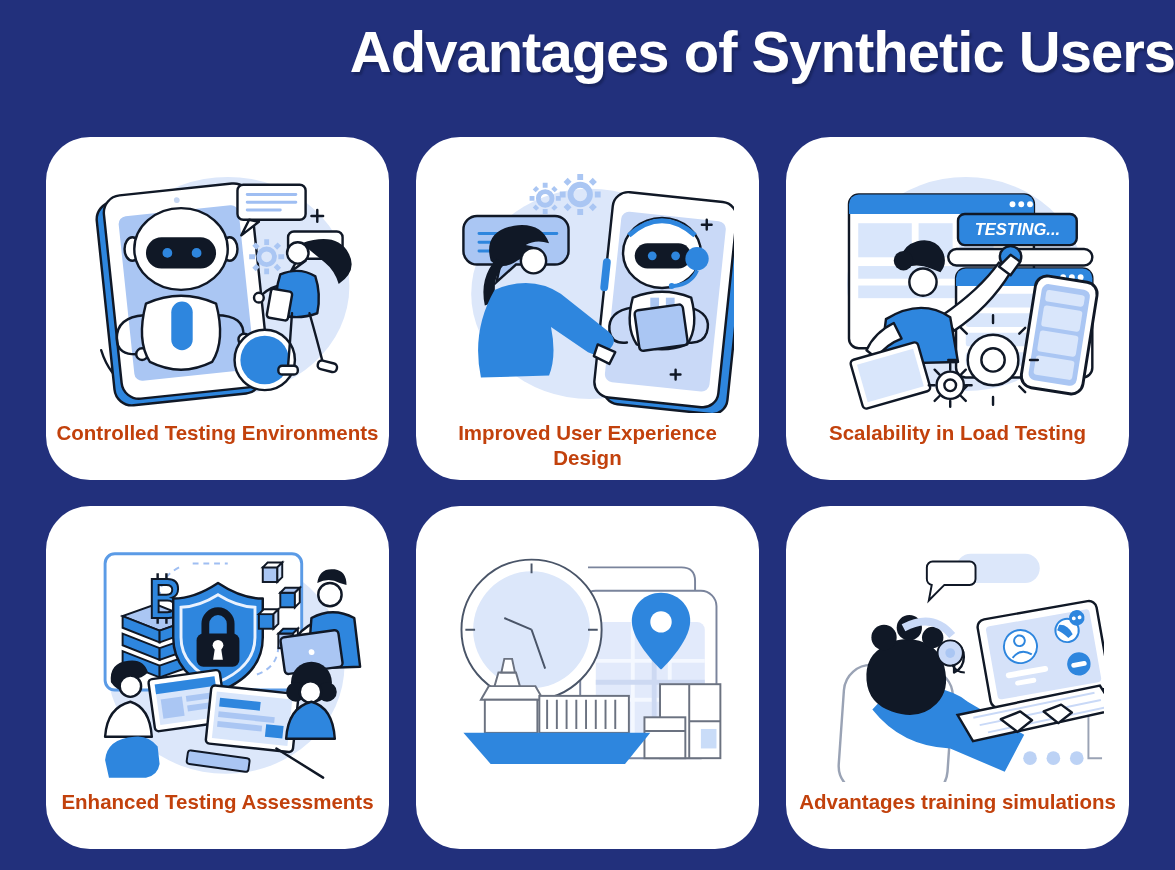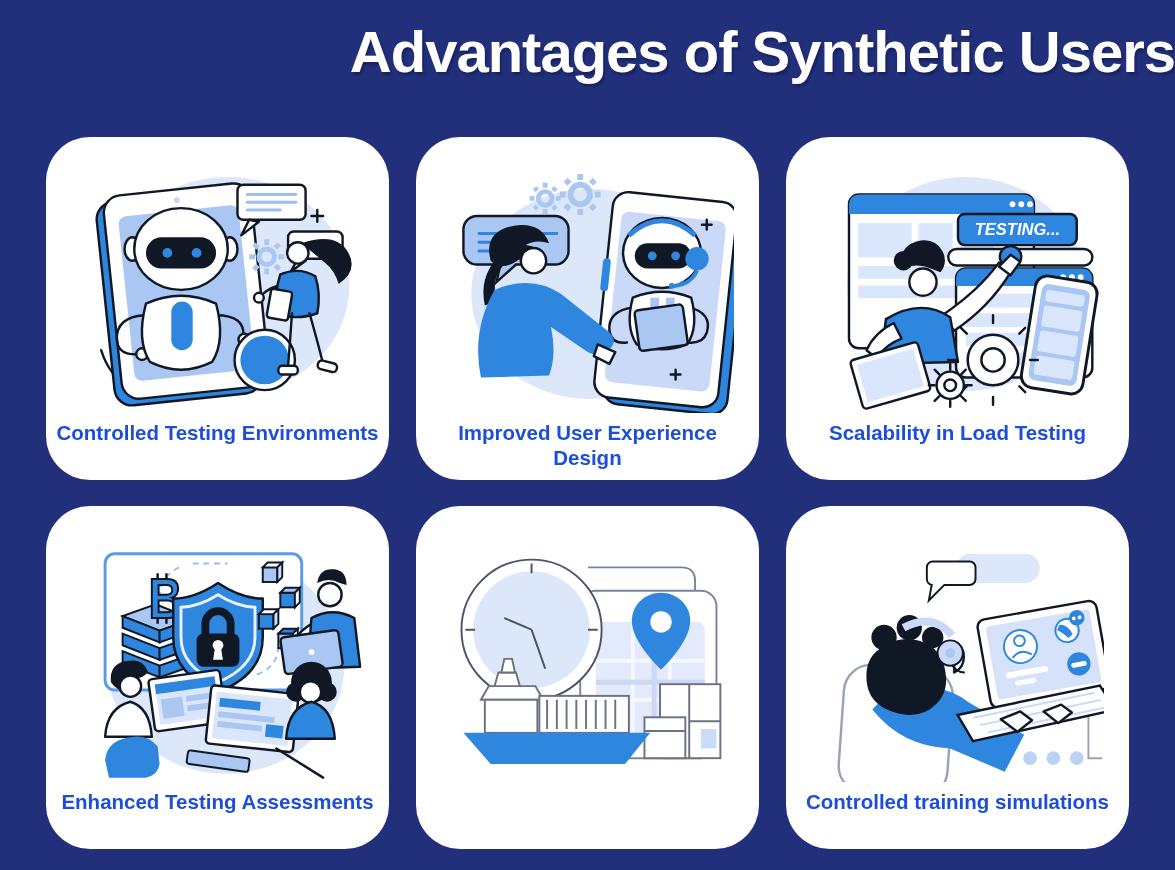--- a/index.html
+++ b/index.html
@@ -25,21 +25,21 @@
   }
   .card{
     background:#ffffff;border-radius:44px;
     display:flex;flex-direction:column;align-items:center;
     overflow:hidden;
   }
   .illus{height:276px;display:flex;align-items:flex-end;justify-content:center;}
   .illus svg{width:292px;height:254px;}
   .caption{
     margin:8px 10px 0;
-    color:#1d4ed8;font-size:20.5px;font-weight:700;
+    color:#c2410c;font-size:20.5px;font-weight:700;
     text-align:center;line-height:1.2;
   }
   
   svg .o{stroke:#101826;stroke-width:2.5;fill:none;stroke-linecap:round;stroke-linejoin:round}
   svg .w{fill:#ffffff;stroke:#101826;stroke-width:2.5;stroke-linejoin:round}
   svg .b{fill:#2E86DE}
   svg .bo{fill:#2E86DE;stroke:#101826;stroke-width:2.5;stroke-linejoin:round}
   svg .lb{fill:#AAC6F3}
   svg .pb{fill:#DCE7FA}
   svg .ink{fill:#101826}
@@ -444,17 +444,17 @@
           </g>
           <path class="w" stroke-width="2" d="M194 196l20-8 12 9-15 12z"></path>
           <path class="w" stroke-width="2" d="M238 188l18-7 11 8-14 11z"></path>
           <g fill="#BCD2F5">
             <circle cx="224" cy="236" r="7"></circle>
               <circle cx="248" cy="236" r="7"></circle>
               <circle cx="272" cy="236" r="7"></circle>
           </g>
         </svg>
       </div>
-      <h2 class="caption">Controlled training simulations</h2>
+      <h2 class="caption">Advantages training simulations</h2>
     </section>
 
   </div>
 </div>
 
 </body></html>

